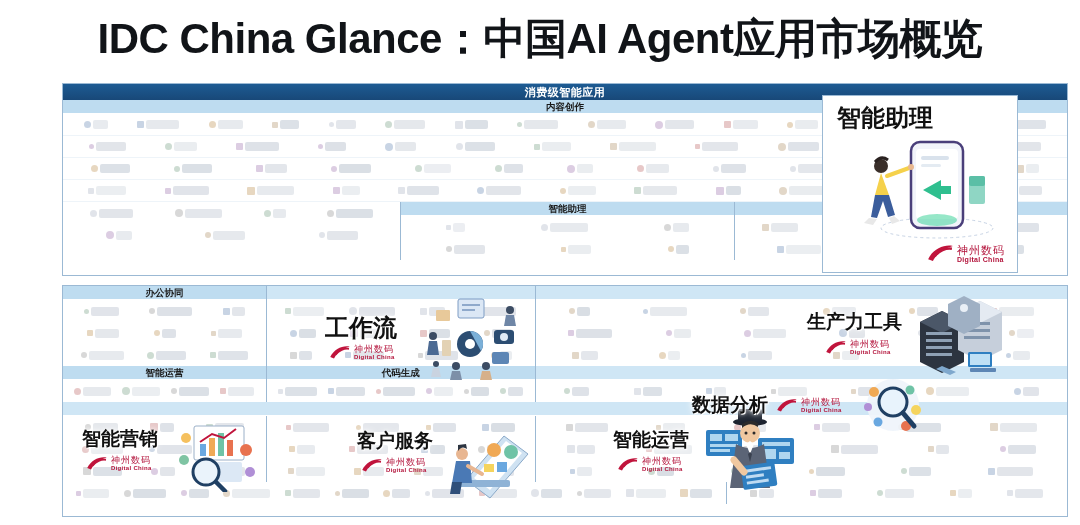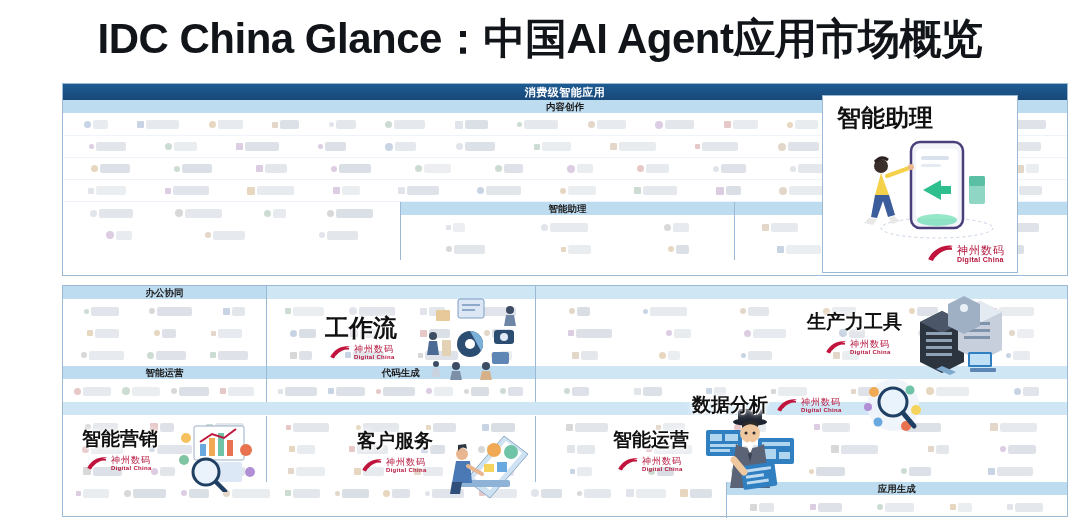--- a/index.html
+++ b/index.html
@@ -970,21 +970,20 @@
             <span style="width: 8px; height: 8px; border-radius: 1px; background: rgb(154, 166, 184); opacity: 0.3;"></span>
             <span class="logo-chip" style="width: 30px; background: rgb(150, 163, 181); opacity: 0.2;"></span>
           </span>
           <span style="display: flex; align-items: center; gap: 2px;">
             <span style="width: 8px; height: 8px; border-radius: 1px; background: rgb(176, 122, 48); opacity: 0.3;"></span>
             <span class="logo-chip" style="width: 22px; background: rgb(150, 163, 181); opacity: 0.33;"></span>
           </span>
         </div>
     </div>
     <div class="vline" style="flex:1 1 auto;">
-      <div class="band-sub">应用生成</div>
       <div class="logo-row" id="e-k1">
           <span style="display: flex; align-items: center; gap: 2px;">
             <span style="width: 7px; height: 7px; border-radius: 1px; background: rgb(125, 125, 125); opacity: 0.3;"></span>
             <span class="logo-chip" style="width: 15px; background: rgb(150, 163, 181); opacity: 0.27;"></span>
           </span>
           <span style="display: flex; align-items: center; gap: 2px;">
             <span style="width: 6px; height: 6px; border-radius: 1px; background: rgb(138, 90, 160); opacity: 0.3;"></span>
             <span class="logo-chip" style="width: 24px; background: rgb(150, 163, 181); opacity: 0.31;"></span>
           </span>
           <span style="display: flex; align-items: center; gap: 2px;">

